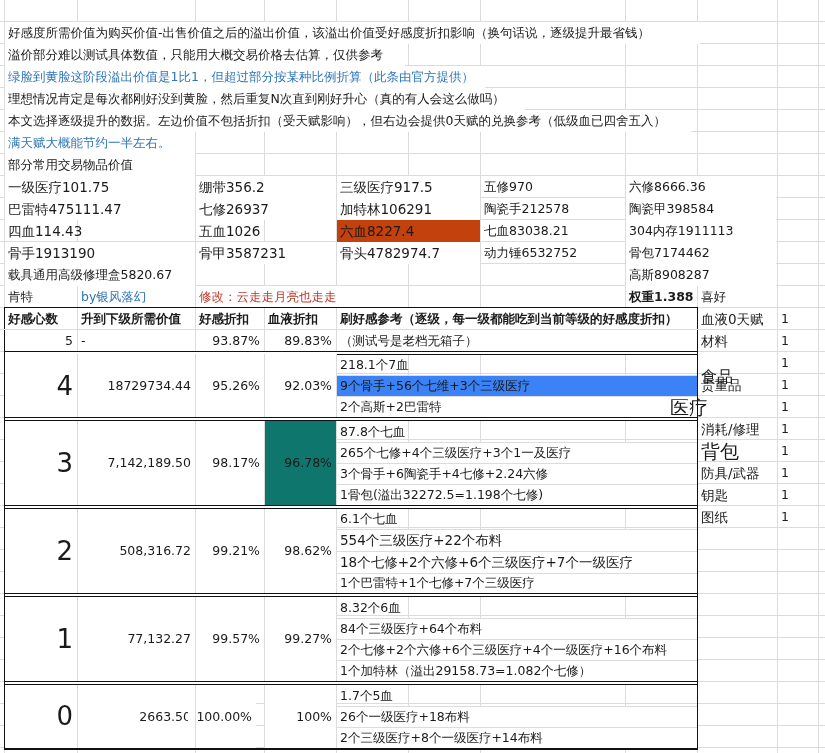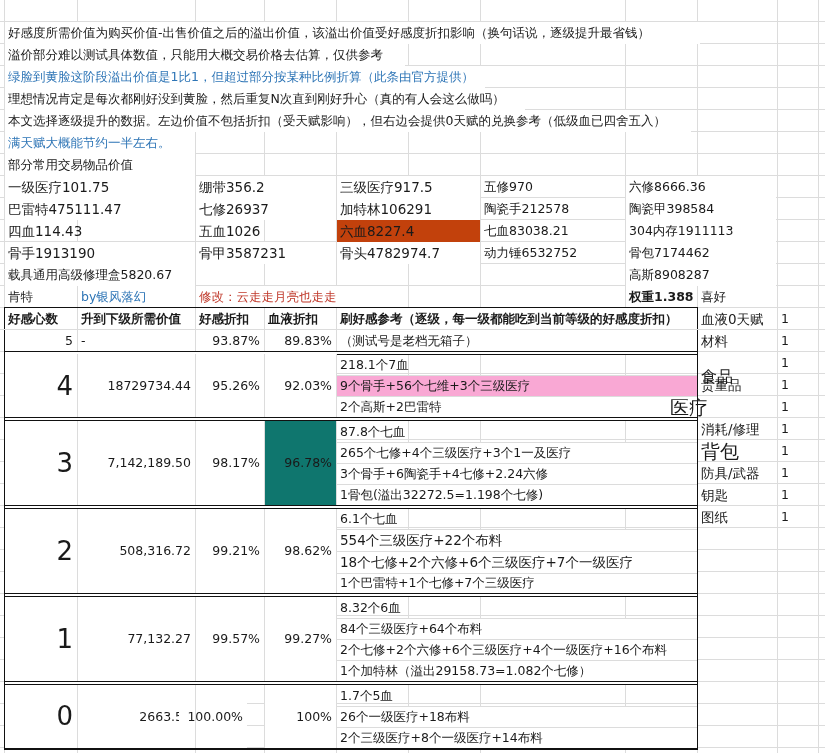--- a/index.html
+++ b/index.html
@@ -145,21 +145,21 @@
 <div>
   <div class="cell right big" style="left:5px;top:354px;width:72px;height:64px;line-height:64px;background:#fff">4</div>
   <div class="cell right" style="left:78px;top:354px;width:117px;height:64px;line-height:64px;background:#fff">18729734.44</div>
   <div class="cell right" style="left:196px;top:354px;width:68px;height:64px;line-height:64px;background:#fff">95.26%</div>
   <div class="cell right" style="left:265px;top:354px;width:71px;height:64px;line-height:64px;background:#fff">92.03%</div>
   <div class="inner-v" style="left:77px;top:354px;height:64px"></div>
   <div class="inner-v" style="left:195px;top:354px;height:64px"></div>
   <div class="inner-v" style="left:264px;top:354px;height:64px"></div>
   <div class="inner-v" style="left:336px;top:354px;height:64px"></div>
   <div class="cell" style="left:337px;top:354px;width:360px;height:21px;line-height:21px">218.1个7血</div>
-  <div class="cell" style="left:337px;top:375px;width:360px;height:21px;line-height:21px;background:#f9a8d4">9个骨手+56个七维+3个三级医疗</div>
+  <div class="cell" style="left:337px;top:375px;width:360px;height:21px;line-height:21px;background:#3b82f6">9个骨手+56个七维+3个三级医疗</div>
   <div class="cell" style="left:337px;top:396px;width:360px;height:21px;line-height:21px;background:#fff">2个高斯+2巴雷特</div>
   <div class="inner-h" style="left:337px;top:375px;width:360px"></div>
   <div class="inner-h" style="left:337px;top:396px;width:360px"></div>
 </div>
 
 <div class="dbl" style="top:417px"></div>
 
 <div>
   <div class="cell right big" style="left:5px;top:421px;width:72px;height:84px;line-height:84px;background:#fff">3</div>
   <div class="cell right" style="left:78px;top:421px;width:117px;height:84px;line-height:84px;background:#fff">7,142,189.50</div>
@@ -216,21 +216,21 @@
   <div class="inner-h" style="left:337px;top:618px;width:360px"></div>
   <div class="inner-h" style="left:337px;top:639px;width:360px"></div>
   <div class="inner-h" style="left:337px;top:660px;width:360px"></div>
 </div>
 
 <div class="dbl" style="top:681px"></div>
 
 <div>
   <div class="cell right big" style="left:5px;top:685px;width:72px;height:63px;line-height:63px;background:#fff">0</div>
   <div class="cell right" style="left:78px;top:685px;width:117px;height:63px;line-height:63px;background:#fff">2663.50</div>
-  <div class="cell right" style="left:179px;top:685px;width:68px;height:63px;line-height:63px;background:#fff">100.00%</div>
+  <div class="cell right" style="left:188px;top:685px;width:68px;height:63px;line-height:63px;background:#fff">100.00%</div>
   <div class="cell right" style="left:265px;top:685px;width:71px;height:63px;line-height:63px;background:#fff">100%</div>
   <div class="inner-v" style="left:77px;top:685px;height:63px"></div>
   <div class="inner-v" style="left:195px;top:685px;height:63px"></div>
   <div class="inner-v" style="left:264px;top:685px;height:63px"></div>
   <div class="inner-v" style="left:336px;top:685px;height:63px"></div>
   <div class="cell" style="left:337px;top:685px;width:360px;height:21px;line-height:21px">1.7个5血</div>
   <div class="cell" style="left:337px;top:706px;width:360px;height:21px;line-height:21px;background:#fff">26个一级医疗+18布料</div>
   <div class="cell" style="left:337px;top:727px;width:360px;height:21px;line-height:21px;background:#fff">2个三级医疗+8个一级医疗+14布料</div>
   <div class="inner-h" style="left:337px;top:706px;width:360px"></div>
   <div class="inner-h" style="left:337px;top:727px;width:360px"></div>

